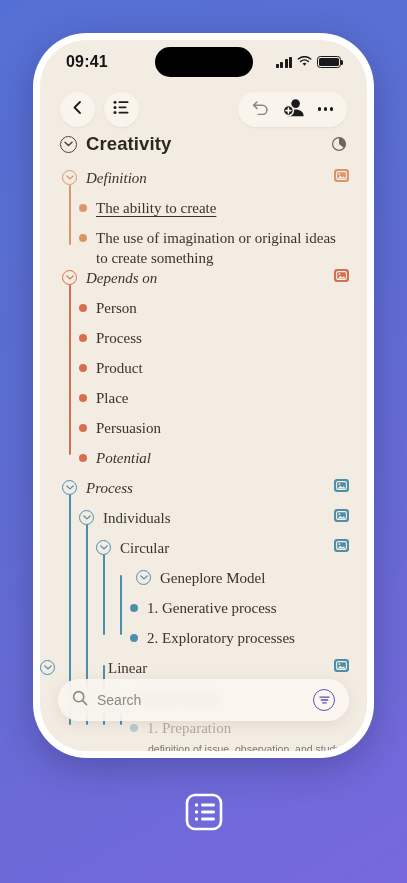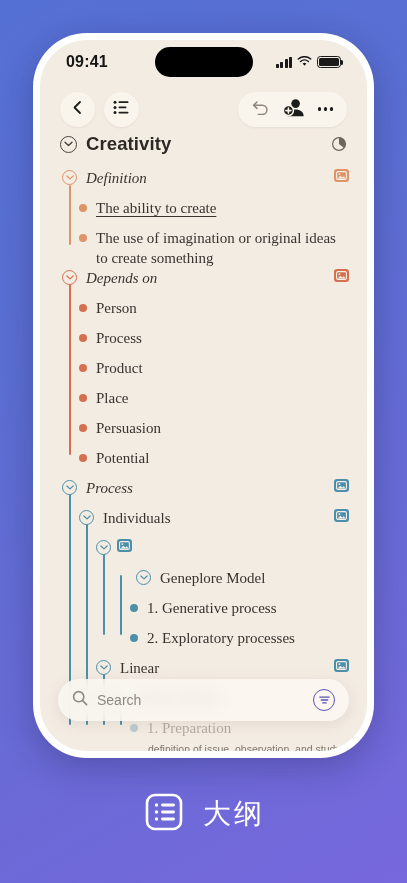--- a/index.html
+++ b/index.html
@@ -407,21 +407,21 @@
             <span class="bullet-dot" style="color:#d4704f"></span>
           </span>
           <span class="row-label  " style="margin-top:2px;">Place</span>
         </div>
         <div class="row" style="padding-left:39px;height:30px;">
           <span class="node-marker" style="margin-top:7px;">
             <span class="bullet-dot" style="color:#d4704f"></span>
           </span>
           <span class="row-label  " style="margin-top:2px;">Persuasion</span>
         </div>
-        <div class="row" style="padding-left:39px;height:30px;">
+        <div class="row" style="padding-left:39px;height:30px;font-style:italic;">
           <span class="node-marker" style="margin-top:7px;">
             <span class="bullet-dot" style="color:#d4704f"></span>
           </span>
           <span class="row-label  " style="margin-top:2px;">Potential</span>
         </div>
         <div class="row" style="padding-left:22px;height:30px;">
           <span class="node-marker" style="margin-top:3px;">
             <span class="chev-circle" style="color:#4d8fab">
               <svg width="8" height="5" viewBox="0 0 8 5">
                 <path d="M.9 1 4 3.9 7.1 1" stroke="#4d8fab" stroke-width="1.25" fill="none" stroke-linecap="round" stroke-linejoin="round"></path>
@@ -455,20 +455,21 @@
           </span>
         </div>
         <div class="row" style="padding-left:56px;height:30px;">
           <span class="node-marker" style="margin-top:3px;">
             <span class="chev-circle" style="color:#4d8fab">
               <svg width="8" height="5" viewBox="0 0 8 5">
                 <path d="M.9 1 4 3.9 7.1 1" stroke="#4d8fab" stroke-width="1.25" fill="none" stroke-linecap="round" stroke-linejoin="round"></path>
               </svg>
             </span>
           </span>
+          <span class="row-label  " style="margin-top:2px;">Circular</span>
           <span class="img-badge" style="background:#4d8fab">
             <svg width="11" height="9" viewBox="0 0 11 9">
               <rect x=".6" y=".6" width="9.8" height="7.8" rx="1.4" fill="none" stroke="#f6efe6" stroke-width="1.1"></rect>
               <circle cx="3.4" cy="3.1" r=".95" fill="#f6efe6"></circle>
               <path d="M1.5 7.4 4.3 4.7l2 1.9 1.5-1.4 1.8 2.2z" fill="#f6efe6"></path>
             </svg>
           </span>
         </div>
         <div class="row" style="padding-left:96px;height:30px;">
           <span class="node-marker" style="margin-top:3px;">
@@ -485,21 +486,21 @@
             <span class="bullet-dot" style="color:#4d8fab"></span>
           </span>
           <span class="row-label  " style="margin-top:2px;">1. Generative process</span>
         </div>
         <div class="row" style="padding-left:90px;height:30px;">
           <span class="node-marker" style="margin-top:7px;">
             <span class="bullet-dot" style="color:#4d8fab"></span>
           </span>
           <span class="row-label  " style="margin-top:2px;">2. Exploratory processes</span>
         </div>
-        <div class="row" style="padding-left:56px;height:30px;">
+        <div class="row" style="height:30px;gap:44px;">
           <span class="node-marker" style="margin-top:3px;">
             <span class="chev-circle" style="color:#4d8fab">
               <svg width="8" height="5" viewBox="0 0 8 5">
                 <path d="M.9 1 4 3.9 7.1 1" stroke="#4d8fab" stroke-width="1.25" fill="none" stroke-linecap="round" stroke-linejoin="round"></path>
               </svg>
             </span>
           </span>
           <span class="row-label  " style="margin-top:2px;">Linear</span>
           <span class="img-badge" style="background:#4d8fab">
             <svg width="11" height="9" viewBox="0 0 11 9">
@@ -553,14 +554,13 @@
     <svg width="44" height="44" viewBox="0 0 44 44">
       <rect x="5" y="5" width="34" height="34" rx="8" fill="none" stroke="#ffffff" stroke-width="2.6"></rect>
       <circle cx="14.5" cy="15" r="1.7" fill="#ffffff"></circle>
       <rect x="19" y="13.6" width="14" height="2.8" rx="1.4" fill="#ffffff"></rect>
       <circle cx="14.5" cy="22" r="1.7" fill="#ffffff"></circle>
       <rect x="19" y="20.6" width="14" height="2.8" rx="1.4" fill="#ffffff"></rect>
       <circle cx="14.5" cy="29" r="1.7" fill="#ffffff"></circle>
       <rect x="19" y="27.6" width="14" height="2.8" rx="1.4" fill="#ffffff"></rect>
     </svg>
   </span>
-  <span id="caption-text">大纲</span>
 </div>
 
 </body></html>

